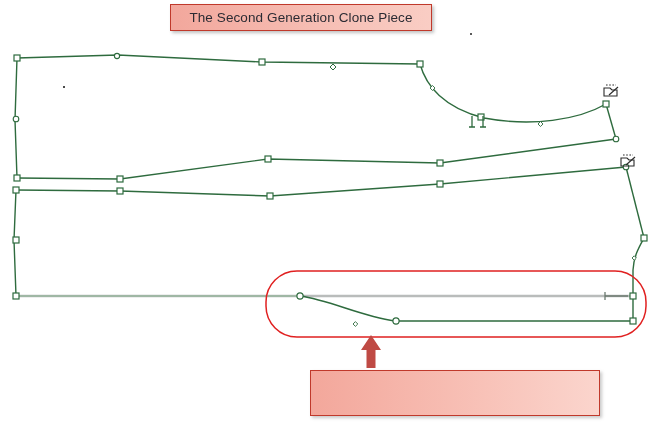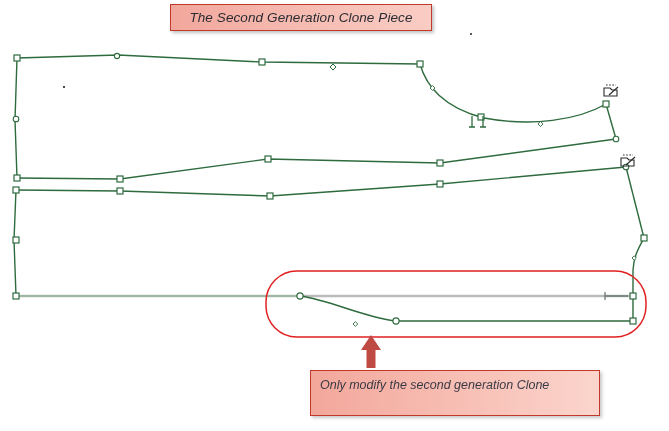--- a/index.html
+++ b/index.html
@@ -10,21 +10,20 @@
   }
   body {
     font-family: "Liberation Sans", sans-serif;
   }
   #stage {
     position: relative;
     width: 669px;
     height: 431px;
     background: #ffffff;
     overflow: hidden;
-    font-style: italic;
   }
   #pattern-svg {
     position: absolute;
     left: 0;
     top: 0;
     width: 669px;
     height: 431px;
   }
 
   
@@ -170,16 +169,15 @@
     </g>
   </svg>
 
   <div class="title-banner">
     <span class="title-banner-label">The Second Generation Clone Piece</span>
   </div>
 
   <div class="speck" style="left:470px; top:33px;"></div>
 
   <div class="caption-box">
-    <div class="caption-line">Only modify  the second generation Clone</div>
   </div>
 
 </div>
 
 </body></html>

